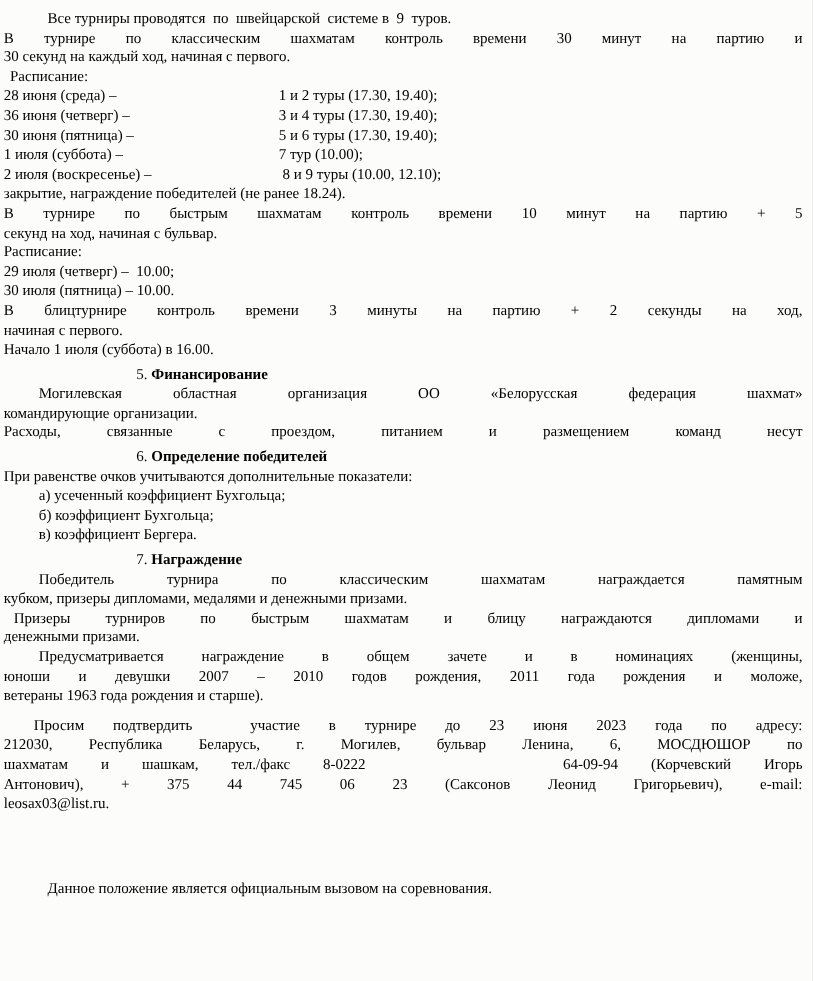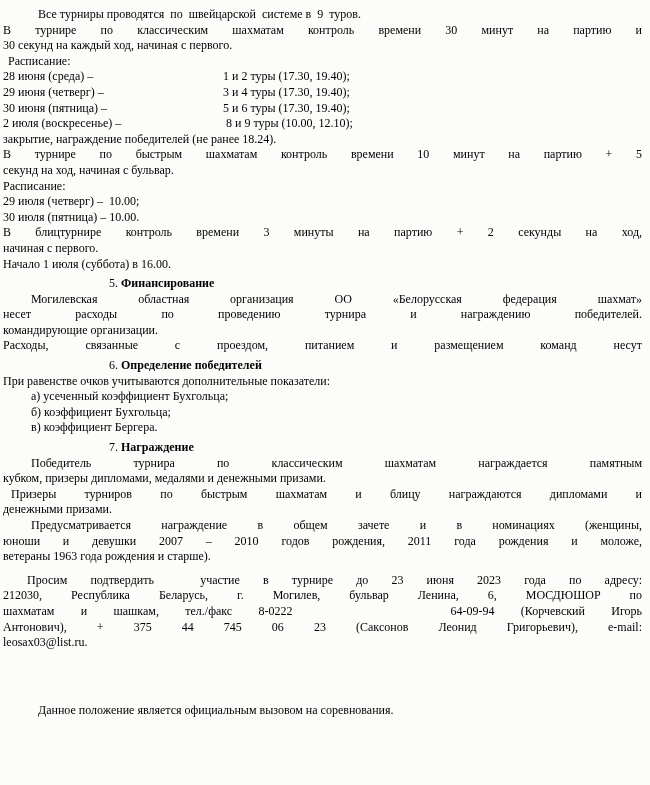--- a/index.html
+++ b/index.html
@@ -37,45 +37,47 @@
 
     <div class="ln i35">Все турниры проводятся&nbsp; по&nbsp; швейцарской&nbsp; системе в&nbsp; 9&nbsp; туров.</div>
     <div class="ln jst">В турнире по классическим шахматам контроль времени 30 минут на партию и</div>
     <div class="ln">30 секунд на каждый ход, начиная с первого.</div>
     <div class="ln i5">Расписание:</div>
 
     <div class="ln row">
       <span class="c1">28 июня (среда) –</span><span>1 и 2 туры (17.30, 19.40);</span>
     </div>
     <div class="ln row">
-      <span class="c1">29 июня (четверг) –</span><span>3 и 4 туры (17.30, 19.40);</span>
+      <span class="c1">36 июня (четверг) –</span><span>3 и 4 туры (17.30, 19.40);</span>
     </div>
     <div class="ln row">
       <span class="c1">30 июня (пятница) –</span><span>5 и 6 туры (17.30, 19.40);</span>
+    </div>
+    <div class="ln row">
+      <span class="c1">1 июля (суббота) –</span><span>7 тур (10.00);</span>
     </div>
     <div class="ln row">
       <span class="c1">2 июля (воскресенье) –</span><span>&nbsp;8 и 9 туры (10.00, 12.10);</span>
     </div>
 
     <div class="ln">закрытие, награждение победителей (не ранее 18.24).</div>
     <div class="ln jst">В турнире по быстрым шахматам контроль времени 10 минут на партию + 5</div>
     <div class="ln">секунд на ход, начиная с бульвар.</div>
     <div class="ln">Расписание:</div>
     <div class="ln">29 июля (четверг) –&nbsp; 10.00;</div>
     <div class="ln">30 июля (пятница) – 10.00.</div>
     <div class="ln jst">В блицтурнире контроль времени 3 минуты на партию + 2 секунды на ход,</div>
     <div class="ln">начиная с первого.</div>
     <div class="ln">Начало 1 июля (суббота) в 16.00.</div>
 
     <div class="ln heading gap14">
       <span>5.</span>
       <span class="b">Финансирование</span>
     </div>
     <div class="ln jst i28">Могилевская областная организация ОО «Белорусская федерация шахмат»</div>
-    <div class="ln jst">несет расходы по проведению турнира и награждению победителей.</div>
     <div class="ln">командирующие организации.</div>
     <div class="ln jst">Расходы, связанные с проездом, питанием и размещением команд несут</div>
 
     <div class="ln heading gap14">
       <span>6.</span>
       <span class="b">Определение победителей</span>
     </div>
     <div class="ln">При равенстве очков учитываются дополнительные показатели:</div>
     <div class="ln i28">а) усеченный коэффициент Бухгольца;</div>
     <div class="ln i28">б) коэффициент Бухгольца;</div>

